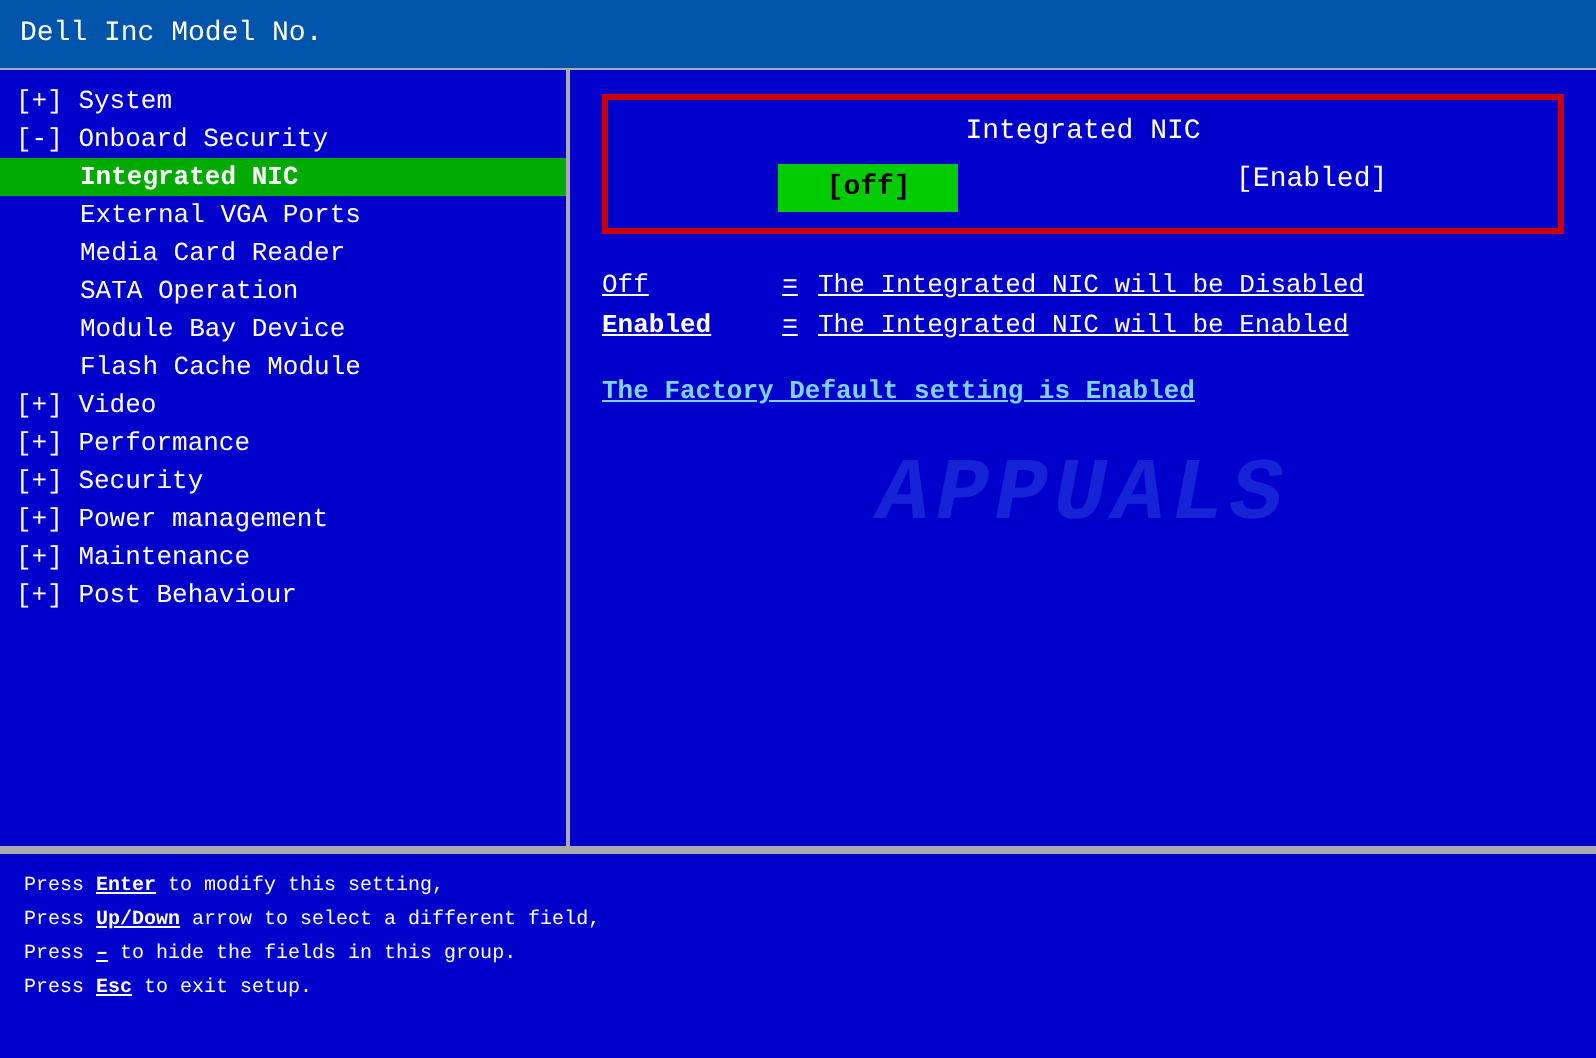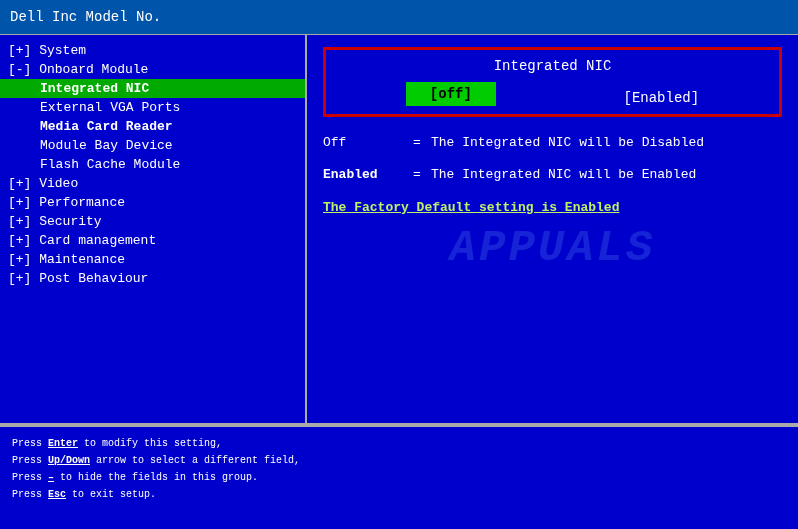--- a/index.html
+++ b/index.html
@@ -28,21 +28,21 @@
 
     
     #main-area {
       display: flex;
       height: 390px;
       border-bottom: 2px solid #aaaaaa;
     }
 
     
     #left-panel {
-      width: 307px;
+      width: 285px;
       background: #0000cc;
       border-right: 2px solid #aaaaaa;
       padding: 6px 0;
       overflow: hidden;
     }
 
     .menu-item {
       padding: 2px 8px;
       color: #ffffff;
       cursor: pointer;
@@ -50,21 +50,21 @@
       font-size: 13px;
     }
 
     .menu-item.selected {
       background: #00aa00;
       color: #ffffff;
       font-weight: bold;
     }
 
     .menu-item.bold {
-      font-weight: bold;
+      font-weight: normal;
     }
 
     .menu-item.sub {
       padding-left: 40px;
     }
 
     
     #right-panel {
       flex: 1;
       background: #0000cc;
@@ -81,21 +81,21 @@
 
     #nic-title {
       text-align: center;
       color: #ffffff;
       font-size: 14px;
       margin-bottom: 8px;
     }
 
     #nic-controls {
       display: flex;
-      align-items: flex-end;
+      align-items: flex-start;
       justify-content: space-around;
     }
 
     #nic-off-btn {
       background: #00cc00;
       color: #000000;
       font-weight: bold;
       padding: 4px 24px;
       font-size: 14px;
       font-family: 'Courier New', Courier, monospace;
@@ -109,22 +109,23 @@
     #description-area {
       margin-top: 10px;
       font-size: 13px;
       color: #ffffff;
       line-height: 1.5;
     }
 
     .desc-row {
       display: flex;
       align-items: flex-start;
-      margin-top: 12px;
+      margin-top: 0;
       gap: 4px;
+      text-decoration: underline;
     }
 
     .desc-key {
       min-width: 80px;
       font-size: 13px;
     }
 
     .desc-eq {
       min-width: 20px;
       text-align: center;
@@ -134,21 +135,21 @@
       flex: 1;
     }
 
     .key-bold {
       font-weight: bold;
     }
 
     #factory-default {
       margin-top: 14px;
       font-size: 13px;
-      color: #bef264;
+      color: #7dd3fc;
     }
 
     #factory-default span {
       font-weight: bold;
       text-decoration: underline;
     }
 
     
     #bottom-bar {
       background: #0000cc;
@@ -185,30 +186,31 @@
 
 <div id="title-bar">
   <span>Dell Inc Model No.</span>
 </div>
 
 <div id="main-area">
 
   <div id="left-panel">
 
   <div class="menu-item">[+] System</div>
-      <div class="menu-item">[-] Onboard Module</div>
+      <div class="menu-item">[-] Onboard Security</div>
       <div class="menu-item selected sub">Integrated NIC</div>
       <div class="menu-item sub">External VGA Ports</div>
       <div class="menu-item bold sub">Media Card Reader</div>
+      <div class="menu-item sub">SATA Operation</div>
       <div class="menu-item sub">Module Bay Device</div>
       <div class="menu-item sub">Flash Cache Module</div>
       <div class="menu-item">[+] Video</div>
       <div class="menu-item">[+] Performance</div>
       <div class="menu-item">[+] Security</div>
-      <div class="menu-item">[+] Card management</div>
+      <div class="menu-item">[+] Power management</div>
       <div class="menu-item">[+] Maintenance</div>
       <div class="menu-item">[+] Post Behaviour</div>
     </div>
 
   <div id="right-panel">
 
     <div id="nic-box">
       <div id="nic-title">Integrated NIC</div>
       <div id="nic-controls">
         <div id="nic-off-btn">[off]</div>

